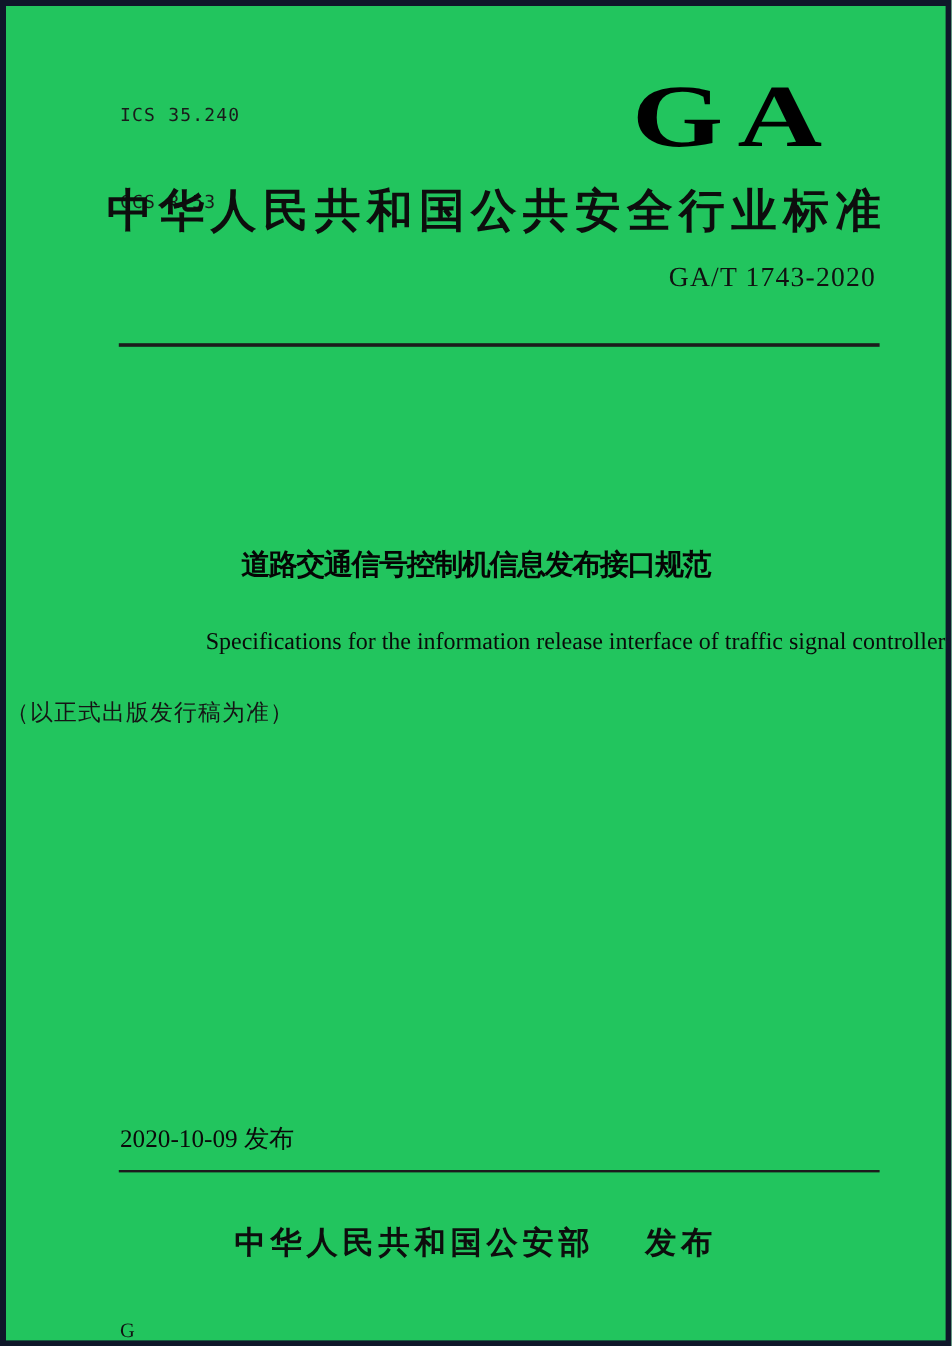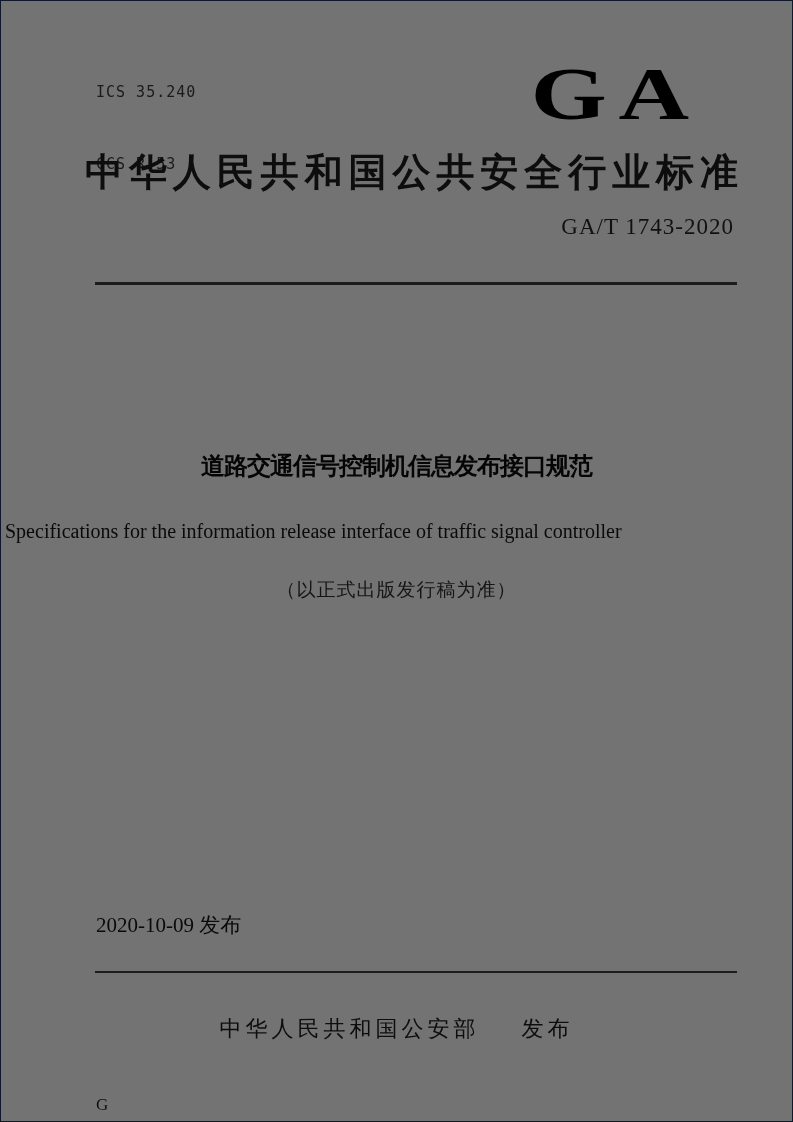--- a/index.html
+++ b/index.html
@@ -4,22 +4,22 @@
 <style>
   html, body {
     margin: 0;
     padding: 0;
     background: #ffffff;
   }
   .page {
     position: relative;
     width: 793px;
     height: 1122px;
-    background: #737373;
-    border: 1px solid #0f172a;
+    background: #22c55e;
+    border: 5px solid #0f172a;
     box-sizing: border-box;
     overflow: hidden;
     color: #000000;
     font-family: "Liberation Serif", serif;
   }
 
   
   .ics-block {
     position: absolute;
     left: 95px;
@@ -93,43 +93,42 @@
     font-size: 24px;
     letter-spacing: -1px;
     color: #050505;
   }
 
   .doc-title-en {
     position: absolute;
     left: 4px;
     right: 0;
     top: 519px;
-    text-align: left;
+    text-align: right;
     font-family: "Liberation Serif", serif;
     font-size: 20px;
     color: #0a0a0a;
   }
 
   .doc-note {
     position: absolute;
     left: 0;
     right: 0;
     top: 576px;
-    text-align: center;
     font-family: "Liberation Serif", serif;
     font-size: 19px;
     letter-spacing: 1px;
     color: #151515;
   }
 
   .dates-row {
     position: absolute;
     left: 95px;
     right: 56px;
-    top: 910px;
+    top: 930px;
     display: flex;
     justify-content: space-between;
     align-items: flex-start;
     font-family: "Liberation Serif", serif;
     font-size: 21px;
     color: #0a0a0a;
   }
 
   .rule-bottom {
     position: absolute;
@@ -142,22 +141,22 @@
 
   .publisher-row {
     position: absolute;
     left: 0;
     right: 0;
     top: 1013px;
     display: flex;
     justify-content: center;
     align-items: baseline;
     font-family: "Liberation Sans", sans-serif;
-    font-weight: normal;
-    font-size: 22px;
+    font-weight: bold;
+    font-size: 26px;
     letter-spacing: 4px;
     color: #0d0d0d;
   }
   .publisher-gap {
     display: inline-block;
     width: 42px;
   }
 
   .footer-mark {
     position: absolute;

